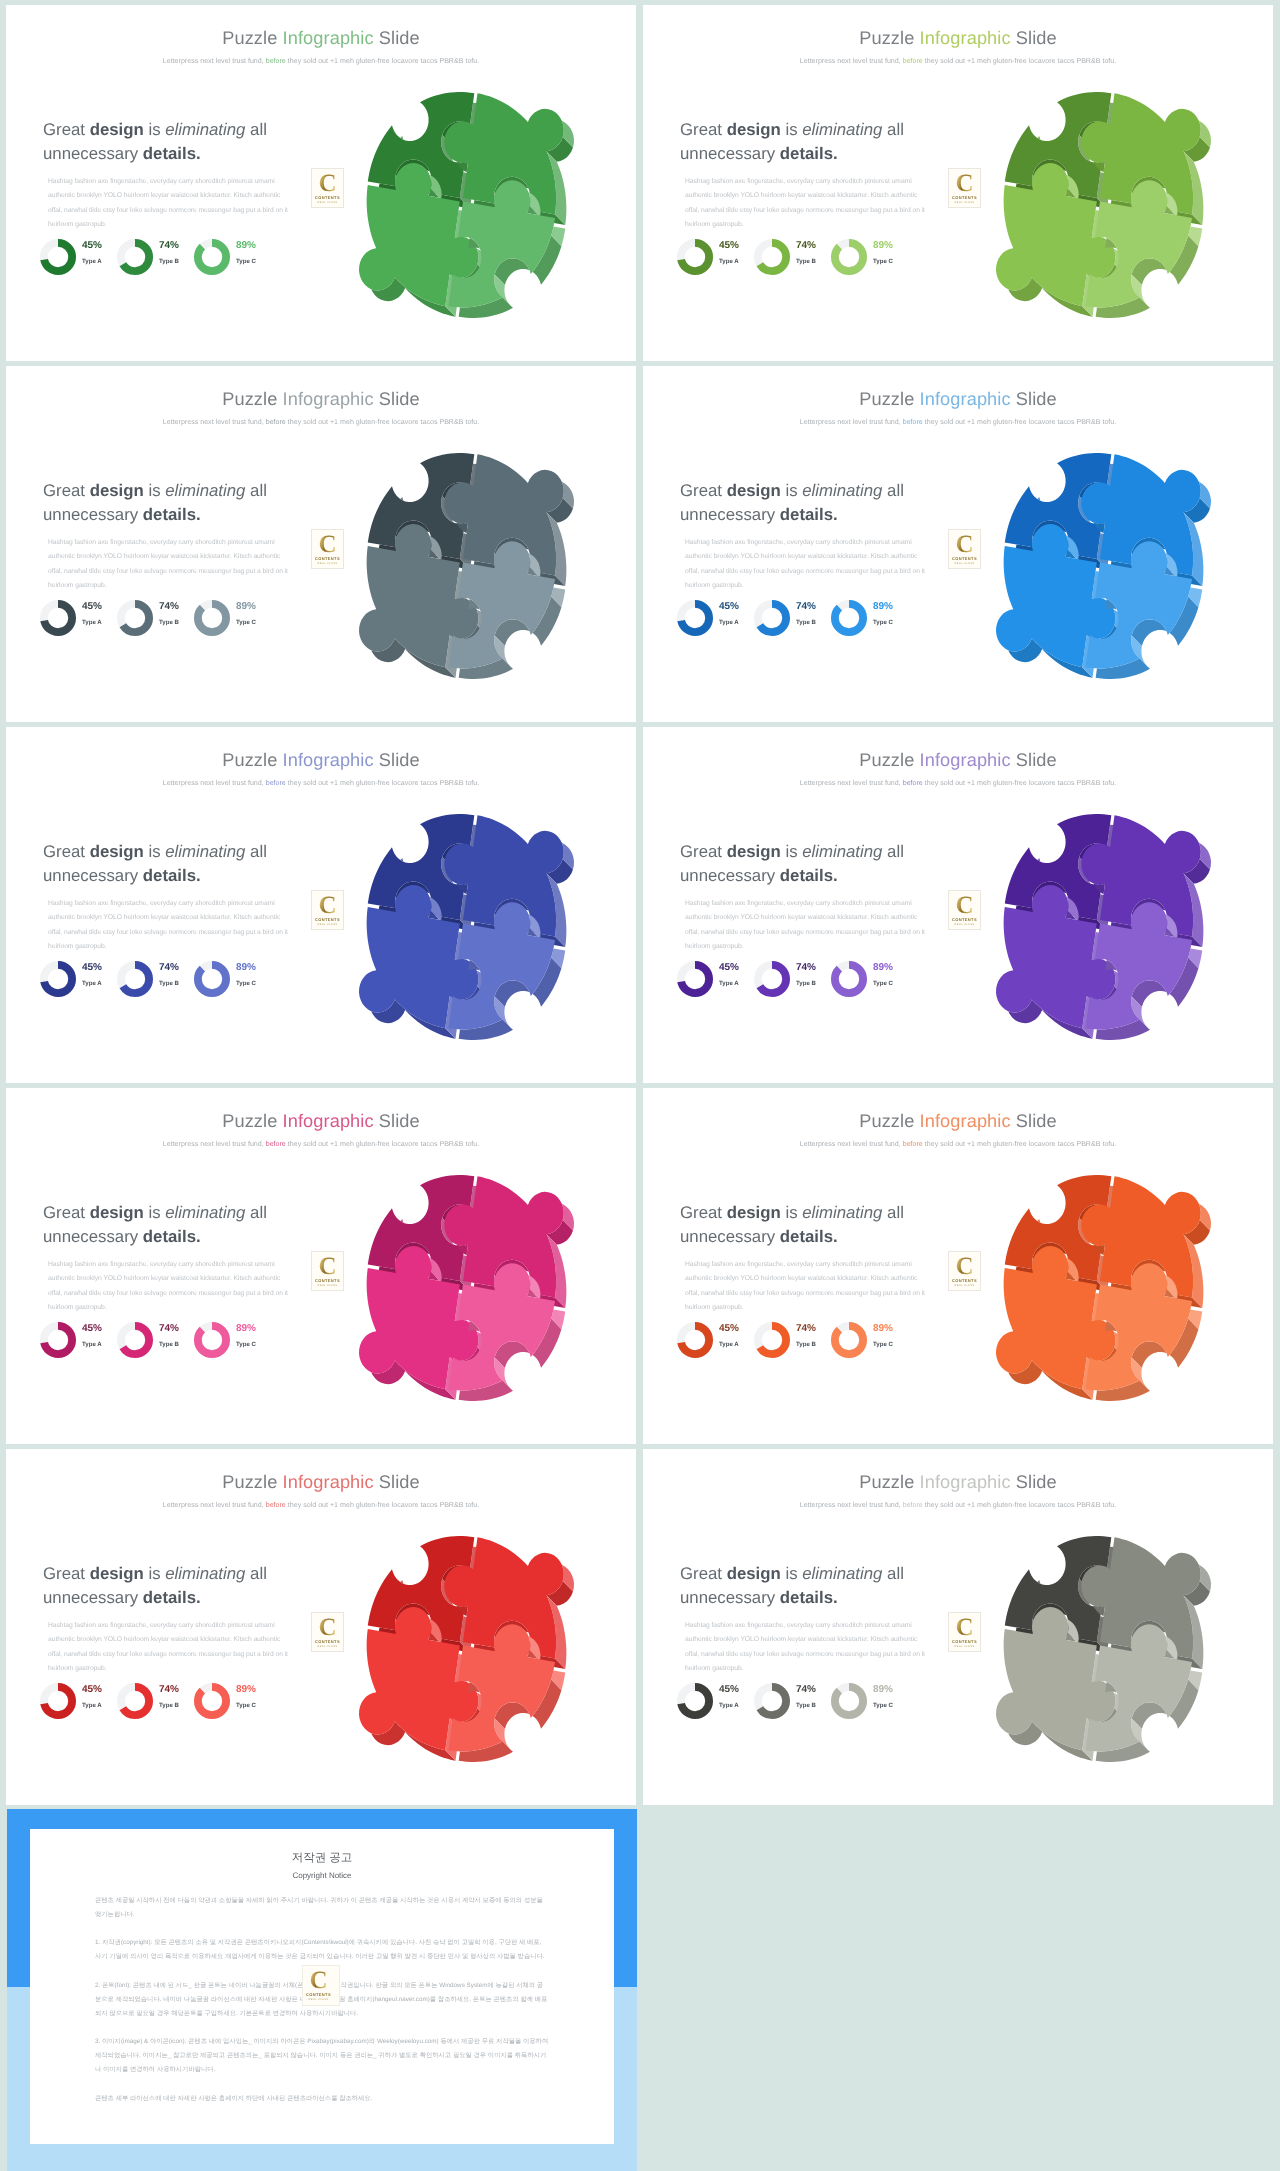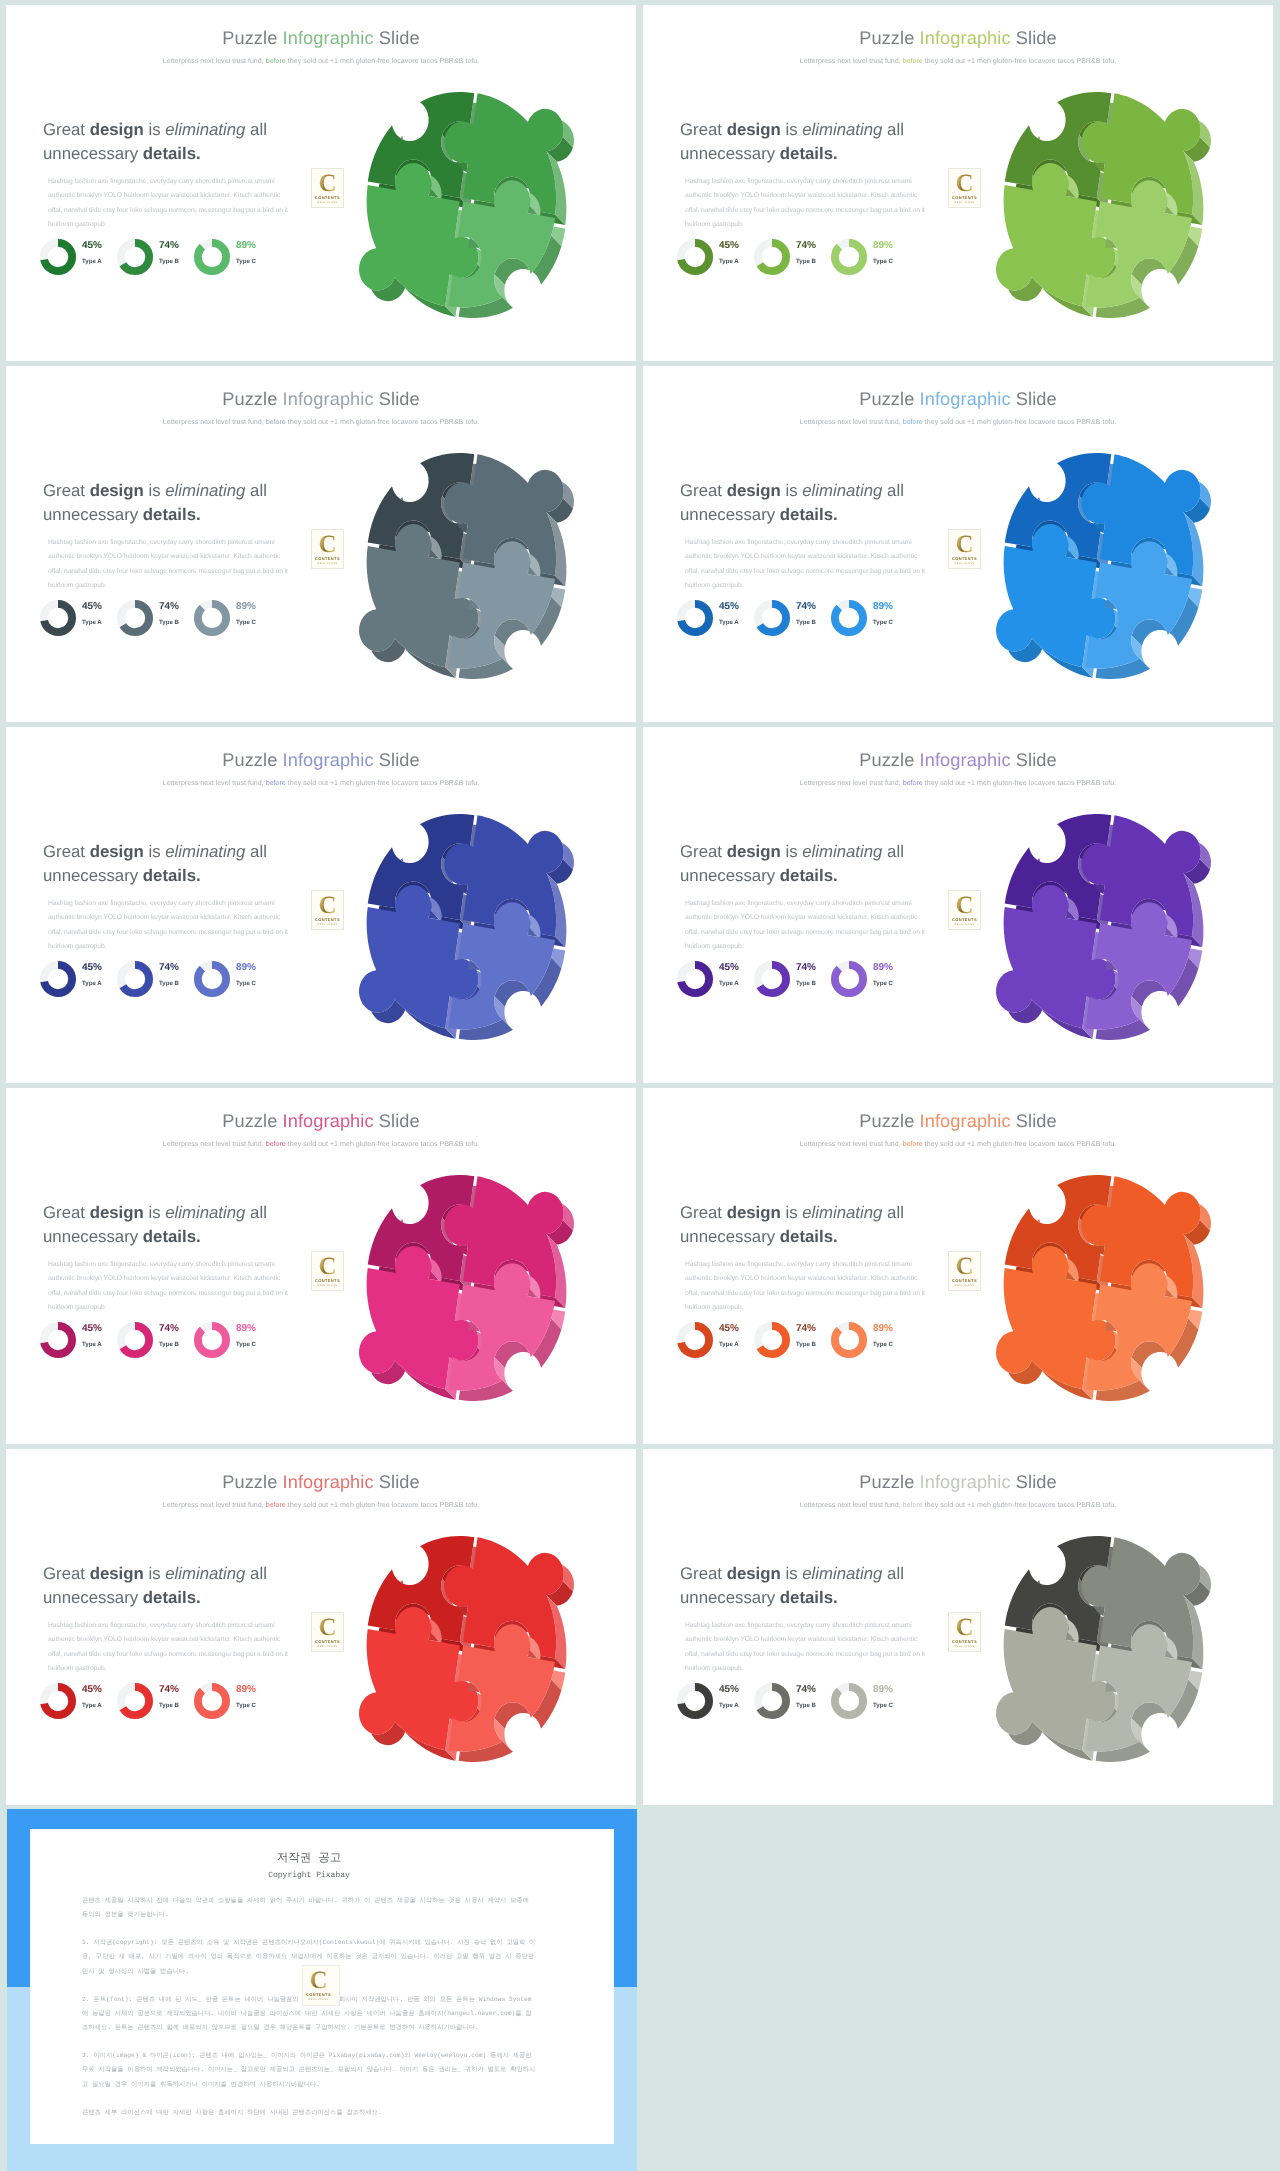--- a/index.html
+++ b/index.html
@@ -427,23 +427,23 @@
             <path d="M13.5 38.5 10.4 36.7 8.8 36.2 7.3 45.9 10.8 45.1 14.4 45.0 18.0 45.5 19.8 46.2 18.5 43.7 16.2 40.9ZM15.8 100.7 11.6 101.2 7.3 101.5 3.1 101.7 -1.2 101.7 -1.5 101.6 -2.9 110.5 1.3 111.0 5.5 111.4 9.8 111.7 14.1 111.7 18.3 111.5 22.6 111.2 26.8 110.7 31.1 110.0 35.2 109.1 39.4 108.1 43.5 106.9 47.5 105.5 51.5 103.9 55.4 102.1 52.6 100.0 50.7 97.9 44.4 92.1 40.5 93.9 36.5 95.5 32.5 96.9 28.4 98.1 24.2 99.1 20.1 100.0ZM43.4 59.1 40.8 61.5 38.6 64.2 36.9 67.3 35.7 70.6 46.7 80.6 47.9 77.3 49.6 74.2 51.8 71.5 54.4 69.1 57.5 67.3 60.8 66.1 64.2 65.4 67.7 65.4 71.2 66.0 73.2 66.7 71.6 63.9 69.3 61.2 66.6 58.9 63.5 57.1 60.2 56.0 56.7 55.4 53.2 55.4 49.8 56.1 46.5 57.3ZM88.4 77.1 91.1 73.8 93.7 70.4 96.1 66.8 98.4 63.2 100.5 59.5 102.5 55.7 104.3 51.9 105.9 47.9 107.4 43.9 96.4 33.9 94.9 37.9 93.3 41.9 91.5 45.7 89.5 49.5 87.4 53.2 85.1 56.8 82.7 60.4 80.1 63.8 77.4 67.1 76.7 67.9 76.4 68.2 77.6 68.9 80.3 71.2 82.6 73.9 84.3 76.9 85.5 80.2ZM73.3 6.1 72.1 9.4 70.3 12.6 82.6 14.5Z" fill="#979a90"></path>
             <path d="M78.2 -3.6 75.2 -5.7 72.0 -7.2 71.7 -8.0 73.0 -4.6 73.8 -1.1 73.9 2.5 73.3 6.1 82.6 14.5 84.5 14.8 84.9 12.5 84.8 8.9 84.0 5.4 82.7 2.0 80.7 -1.0ZM35.7 70.6 35.2 74.1 35.3 77.6 36.0 81.1 37.4 84.4 39.2 87.4 41.6 90.0 44.4 92.1 44.1 92.3 52.6 100.0 50.2 97.4 48.4 94.4 47.0 91.1 46.3 87.6 46.2 84.1 46.7 80.6ZM107.4 43.9 108.7 39.8 109.8 35.7 110.7 31.5 111.5 27.3 98.9 25.3 98.8 25.7 97.7 29.8 96.4 33.9Z" fill="#c8cac1"></path>
             <path d="M1.7 1.7 -3.7 35.9 -0.2 35.1 3.4 35.0 7.0 35.5 10.4 36.7 13.5 38.5 16.2 40.9 18.5 43.7 20.2 46.9 21.3 50.3 21.7 53.9 21.5 57.5 20.6 61.0 19.1 64.2 17.0 67.2 14.4 69.7 11.4 71.7 8.0 73.0 4.5 73.8 0.9 73.9 -2.7 73.3 -6.0 72.1 -9.2 70.3 -13.9 100.5 -9.7 101.0 -5.5 101.4 -1.2 101.7 3.1 101.7 7.3 101.5 11.6 101.2 15.8 100.7 20.1 100.0 24.2 99.1 28.4 98.1 32.5 96.9 36.5 95.5 40.5 93.9 44.4 92.1 41.6 90.0 39.2 87.4 37.4 84.4 36.0 81.1 35.3 77.6 35.2 74.1 35.7 70.6 36.9 67.3 38.6 64.2 40.8 61.5 43.4 59.1 46.5 57.3 49.8 56.1 53.2 55.4 56.7 55.4 60.2 56.0 63.5 57.1 66.6 58.9 69.3 61.2 71.6 63.9 73.3 66.9 74.5 70.2 77.4 67.1 80.1 63.8 82.7 60.4 85.1 56.8 87.4 53.2 89.5 49.5 91.5 45.7 93.3 41.9 94.9 37.9 96.4 33.9 97.7 29.8 98.8 25.7 99.7 21.5 100.5 17.3 70.3 12.6 72.1 9.4 73.3 6.1 73.9 2.5 73.8 -1.1 73.0 -4.6 71.7 -8.0 69.7 -11.0 67.2 -13.6 64.2 -15.7 61.0 -17.2 57.5 -18.1 53.9 -18.3 50.3 -17.9 46.9 -16.8 43.7 -15.1 40.9 -12.8 38.5 -10.1 36.7 -7.0 35.5 -3.6 35.0 -0.0 35.1 3.6 35.9 7.1Z" fill="#b4b7ab"></path>
           </svg></div>
       </div>
     </div>
   <div id="copyright-slide">
       <div class="cpframe" style="position: absolute; left: 7px; top: 1809px; width: 630px; height: 178px; background: rgb(58, 155, 244);"></div>
       <div class="cpframe2" style="position: absolute; left: 7px; top: 1987px; width: 630px; height: 184px; background: rgb(182, 221, 247);"></div>
       <div class="cpcard" style="position: absolute; left: 30px; top: 1829px; width: 584px; height: 315px; background: rgb(255, 255, 255); overflow: hidden;">
-        <div style="position: absolute; left: 52px; top: 22px; width: 454px; font-family: Liberation Mono, monospace;">
+        <div style="position: absolute; left: 65px; top: 22px; width: 454px;">
           <div class="cp-t1">저작권 공고</div>
-          <div class="cp-t2">Copyright Pixabay</div>
+          <div class="cp-t2">Copyright Notice</div>
           <div class="cp-p">콘텐츠 제공일 시작하시 전에 다음의 약관과 소항들을 자세히 읽어 주시기 바랍니다. 귀하가 이 콘텐츠 제공을 시작하는 것은 시용서 계약서 보증에 동의와 성분을 맺기는합니다.</div>
           <div class="cp-p">1. 저작권(copyright): 모든 콘텐츠의 소유 및 저작권은 콘텐츠이키니오피지(Contents\kwoul)에 귀속시키에 있습니다. 사전 승낙 없이 고밀학 이용, 구단한 새 배포, 사기 기밀에 의사이 영리 목적으로 이용하세요 재업사에게 이용하는 것은 금지되어 있습니다. 이러한 고밀 행위 발견 시 중단한 민사 및 형사상의 사법을 받습니다.</div>
           <div class="cp-p">2. 폰트(font): 콘텐츠 내에 된 서드_ 한글 폰트는 네이버 나눔글꼴의 서체(폰트) 회사이 저작권입니다. 한글 외의 모든 폰트는 Windows System에 능같된 서체의 공분으로 제작되었습니다. 네이버 나눔글꼴 라이선스에 대한 자세한 사항은 네이버 나눔글꼴 홈페이지(hangeul.naver.com)를 참조하세요. 폰트는 콘텐츠의 함께 배포되지 않으므로 필요일 경우 해당폰트를 구입하세요. 기본폰트로 변경하여 사용하시기바랍니다.</div>
           <div class="cp-p">3. 이미지(image) &amp; 아이콘(icon): 콘텐츠 내에 입사있는_ 이미지와 아이콘은 Pixabay(pixabay.com)와 Weeloy(weeloyu.com) 등에서 제공한 무료 저작물을 이용하여 제작되었습니다. 이미지는_ 참고로만 제공되고 콘텐츠의는_ 포함되지 않습니다. 이미지 등은 권리는_ 귀하가 별도로 확인하시고 필요일 경우 이미지를 취득하시거나 이미지를 변경하여 사용하시기바랍니다.</div>
           <div class="cp-p">콘텐츠 세부 라이선스에 대한 자세한 사항은 홈페이지 하단에 사내된 콘텐츠라이선스를 참조하세요.</div>
         </div>
       </div>
       <div class="logo" style="position: absolute; left: 302px; top: 1965px; width: 36px; height: 39px; border: 1px solid rgb(240, 237, 228); background: rgb(255, 253, 245);">
         <div style="position:absolute;left:0;top:2px;width:31px;text-align:center;font-family:'Liberation Serif',serif;font-weight:700;font-size:25px;line-height:1;background:linear-gradient(110deg,#b9902f 0%,#e8cf84 22%,#8e6c1d 48%,#d8be6d 70%,#7d5d16 100%);-webkit-background-clip:text;background-clip:text;color:transparent;">C</div>
         <div style="position:absolute;left:0;top:26px;width:31px;text-align:center;font-size:4px;letter-spacing:.35px;font-weight:700;color:#8c7430;">CONTENTS</div>

